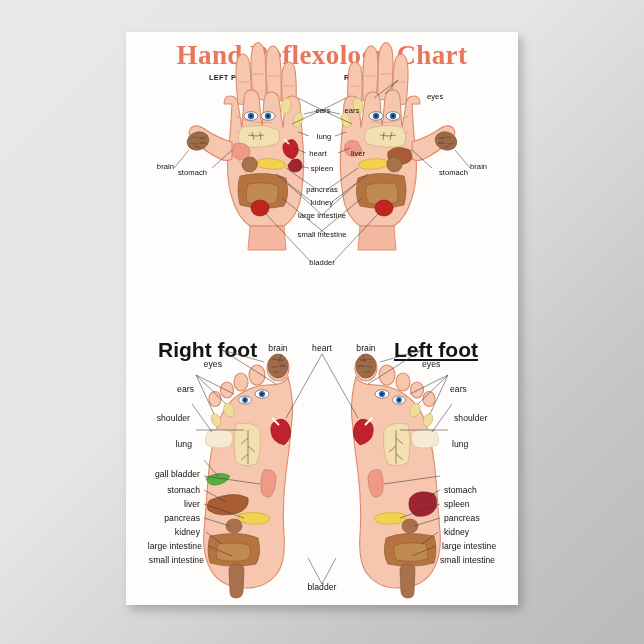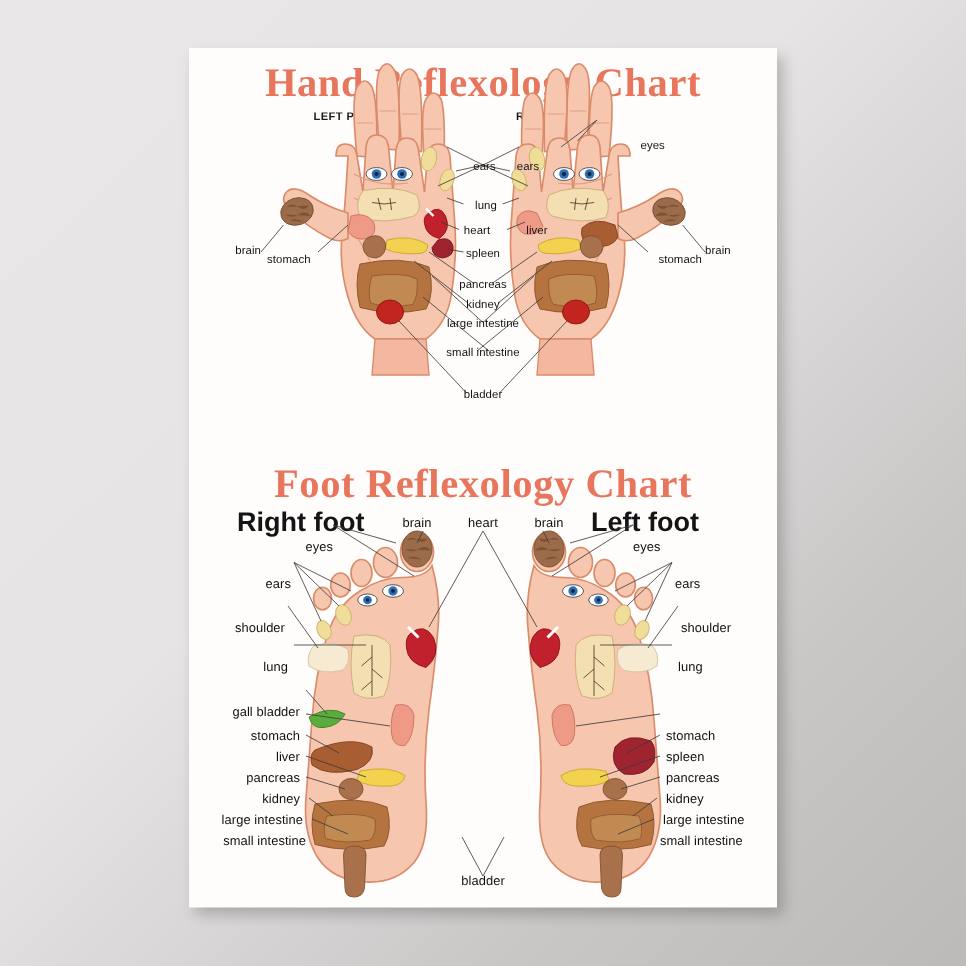--- a/index.html
+++ b/index.html
@@ -19,21 +19,21 @@
   }
   .ptitle{
     position:absolute;left:0;right:0;text-align:center;
     font-family:"Liberation Serif", serif;
     color:#e8765c;font-weight:700;letter-spacing:.4px;
   }
   #title-hand{top:8px;font-size:27px;}
   #title-foot{top:275px;font-size:27px;}
 
   .palm-cap{position:absolute;font-size:7.4px;font-weight:700;color:#1b1b1b;letter-spacing:.3px;}
-  .foot-cap{position:absolute;font-size:18px;font-weight:700;color:#141414;}
+  .foot-cap{position:absolute;font-size:21px;font-weight:700;color:#141414;}
 
   .lbl{position:absolute;font-size:7.6px;color:#111;white-space:nowrap;letter-spacing:.05px;}
   .lbl.r{transform:translateX(-100%);}
   .lbl.c{transform:translateX(-50%);}
 
   svg.art{position:absolute;left:0;top:0;overflow:visible;}
   .ld{stroke:#3a3a3a;stroke-width:.55;fill:none;}
 
   
   .skin{fill:#f7c6ae;stroke:#d98b6a;stroke-width:1.1;}
@@ -205,24 +205,23 @@
     <div class="lbl c" style="left:198px;top:100px;">lung</div>
     <div class="lbl c" style="left:192px;top:117px;">heart</div>
     <div class="lbl c" style="left:232px;top:117px;">liver</div>
     <div class="lbl c" style="left:196px;top:132px;">spleen</div>
     <div class="lbl c" style="left:196px;top:153px;">pancreas</div>
     <div class="lbl c" style="left:196px;top:166px;">kidney</div>
     <div class="lbl c" style="left:196px;top:179px;">large intestine</div>
     <div class="lbl c" style="left:196px;top:198px;">small intestine</div>
     <div class="lbl c" style="left:196px;top:226px;">bladder</div>
 
-    <div class="ptitle" id="title-foot">Foot Reflexology Chart</div>
 
     <div class="foot-cap" style="left:32px;top:306px;">Right foot</div>
-    <div class="foot-cap" style="left:268px;top:306px;">Left foot</div>
+    <div class="foot-cap" style="left:268px;top:306px;text-decoration:underline;">Left foot</div>
 
     <svg class="art" width="392" height="573" viewBox="0 0 392 573" style="top:0;">
 
       <g>
 
         <ellipse class="skin" cx="152" cy="336" rx="11" ry="13"></ellipse>
         <ellipse class="skin" cx="131" cy="343" rx="8" ry="10"></ellipse>
         <ellipse class="skin" cx="115" cy="350" rx="7" ry="9"></ellipse>
         <ellipse class="skin" cx="101" cy="358" rx="6.5" ry="8"></ellipse>
         <ellipse class="skin" cx="89" cy="367" rx="6" ry="7.5"></ellipse>

